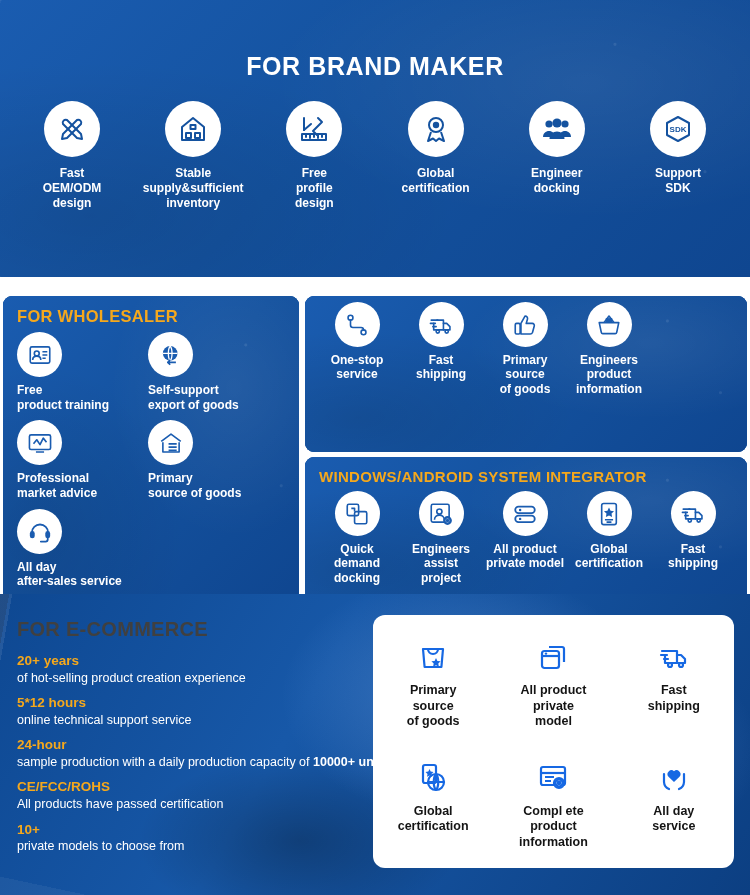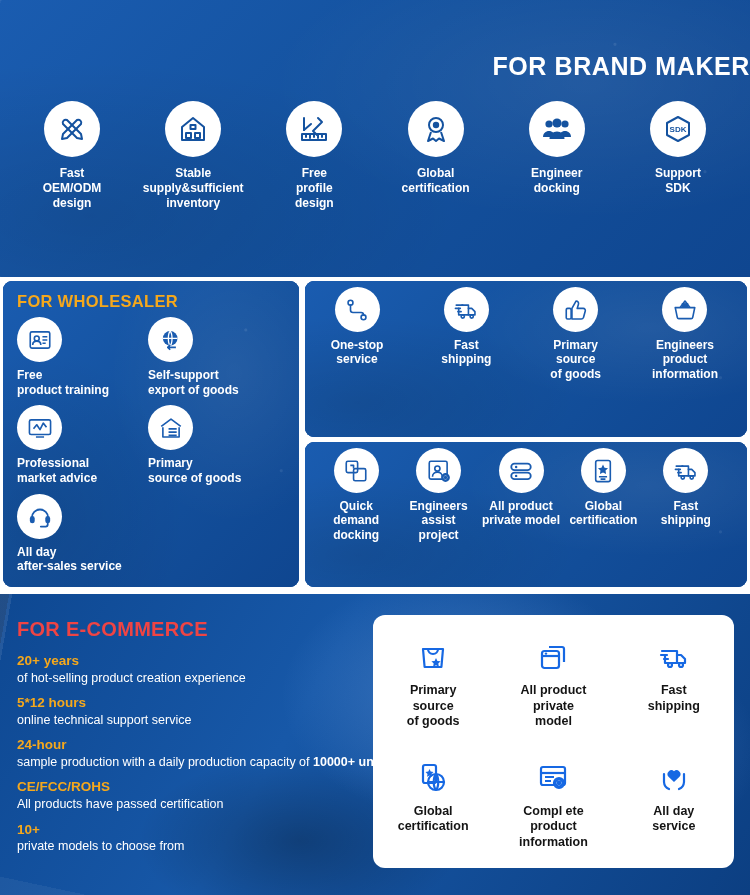--- a/index.html
+++ b/index.html
@@ -37,69 +37,69 @@
       radial-gradient(ellipse 26% 48% at 82% 52%, rgba(110,160,230,.34), transparent 74%),
       radial-gradient(ellipse 30% 40% at 40% 82%, rgba(0,0,0,.26), transparent 72%),
       linear-gradient(120deg,#0e4892 0%,#1758a8 40%,#0c3f82 100%);
     pointer-events:none;
   }
 
   
   .banner{position:absolute;left:0;top:0;width:750px;height:277px;overflow:hidden;}
   .banner-inner{position:relative;z-index:2;height:100%;}
   .banner-title{
-    text-align:right;color:#fff;font-size:25px;font-weight:bold;
+    text-align:center;color:#fff;font-size:25px;font-weight:bold;
     letter-spacing:.6px;padding-top:52px;
   }
   .banner-row{
     display:flex;justify-content:space-between;
     padding:20px 14px 0 14px;
   }
   .feat{width:116px;text-align:center;}
   .feat .disc{
     width:56px;height:56px;border-radius:50%;background:#fff;
     margin:0 auto 9px auto;display:flex;align-items:center;justify-content:center;
   }
   .feat .lbl{color:#fff;font-size:12px;font-weight:bold;line-height:1.26;}
 
   
-  .mid{position:absolute;left:0;top:281px;width:750px;height:309px;}
+  .mid{position:absolute;left:0;top:296px;width:750px;height:309px;}
   .card{position:absolute;border-radius:9px;overflow:hidden;background:#14529f;}
   .card-inner{position:relative;z-index:2;height:100%;}
   .card-title{
     color:#f5a81c;font-size:16.5px;font-weight:bold;letter-spacing:.3px;
     padding:11px 0 0 14px;
   }
   .card-title.small{font-size:15px;}
 
   #wholesaler{left:3px;top:0;width:296px;height:306px;}
   #trader{left:305px;top:0;width:442px;height:156px;}
   #integrator{left:305px;top:161px;width:442px;height:145px;}
 
   .w-grid{display:flex;flex-wrap:wrap;padding:6px 0 0 14px;}
   .w-item{width:131px;margin-bottom:8px;}
   .w-item .disc{
     width:45px;height:45px;border-radius:50%;background:#fff;
     display:flex;align-items:center;justify-content:center;margin-bottom:6px;
   }
   .w-item .lbl{color:#fff;font-size:12px;font-weight:bold;line-height:1.22;}
 
-  .t-row{display:flex;justify-content:space-between;padding:6px 20px 0 10px;}
+  .t-row{display:flex;padding:6px 6px 0 10px;}
   .t-item{width:84px;text-align:center;}
   .t-item .disc{
     width:45px;height:45px;border-radius:50%;background:#fff;
     margin:0 auto 6px auto;display:flex;align-items:center;justify-content:center;
   }
   .t-item .lbl{color:#fff;font-size:12px;font-weight:bold;line-height:1.2;}
 
   
   .ecom{position:absolute;left:0;top:594px;width:750px;height:301px;overflow:hidden;}
   .ecom-inner{position:relative;z-index:2;height:100%;}
   .ecom-title{
-    color:#ef4444;font-size:20px;font-weight:bold;letter-spacing:.3px;
+    color:#404040;font-size:20px;font-weight:bold;letter-spacing:.3px;
     padding:24px 0 0 17px;
   }
   .ecom-list{padding:12px 0 0 17px;}
   .ecom-li{margin-bottom:9px;}
   .ecom-head{color:#f5a81c;font-size:13.5px;font-weight:bold;line-height:1.25;}
   .ecom-sub{color:#fff;font-size:12.5px;line-height:1.3;}
   .ecom-sub b{font-weight:bold;}
 
   .white-card{
     position:absolute;left:373px;top:21px;width:361px;height:253px;
@@ -337,20 +337,21 @@
 information</div>
           </div>
 
         </div>
       </div>
     </div>
 
     <div class="card" id="integrator">
       <div class="circuit-bg"></div>
       <div class="card-inner">
+        <div class="card-title small">WINDOWS/ANDROID SYSTEM INTEGRATOR</div>
         <div class="t-row">
 
           <div class="t-item">
             <div class="disc">
               <svg width="26" height="26" viewBox="0 0 32 32" fill="none" stroke="#1a5cb0" stroke-width="2" stroke-linejoin="round">
                 <rect x="4" y="4" width="14" height="14" rx="2"></rect>
                 <rect x="13" y="13" width="15" height="15" rx="2"></rect>
                 <path d="M9 9 h4 v4"></path>
               </svg>
             </div>

